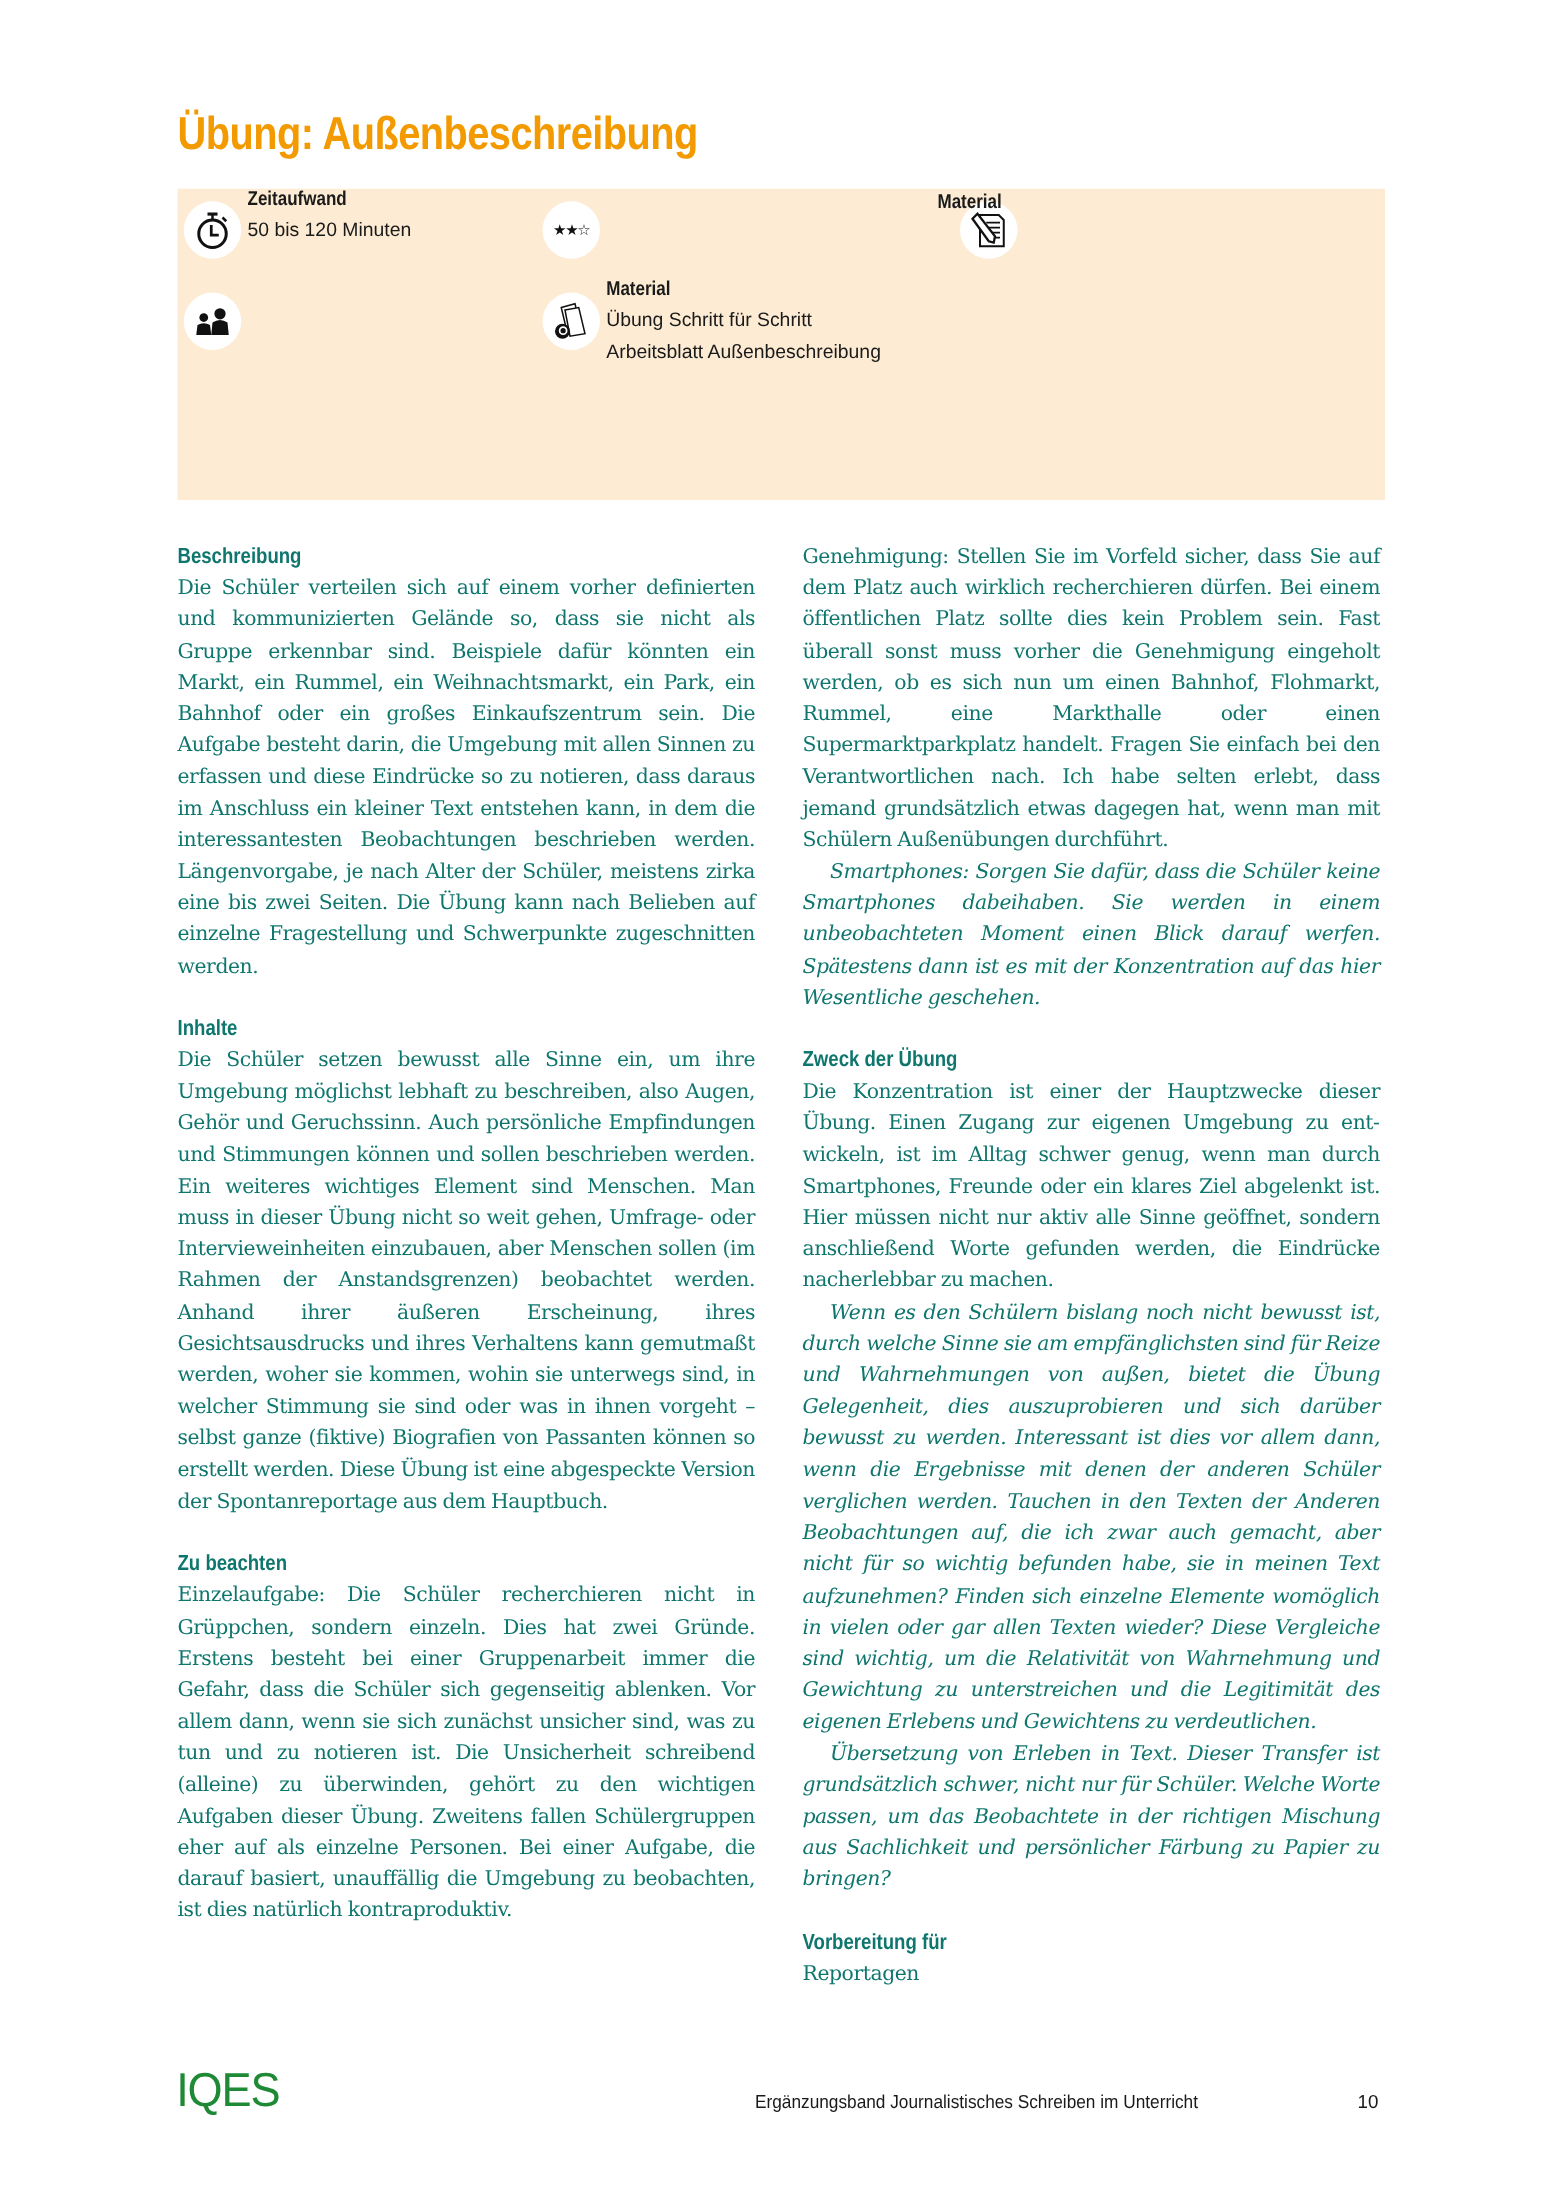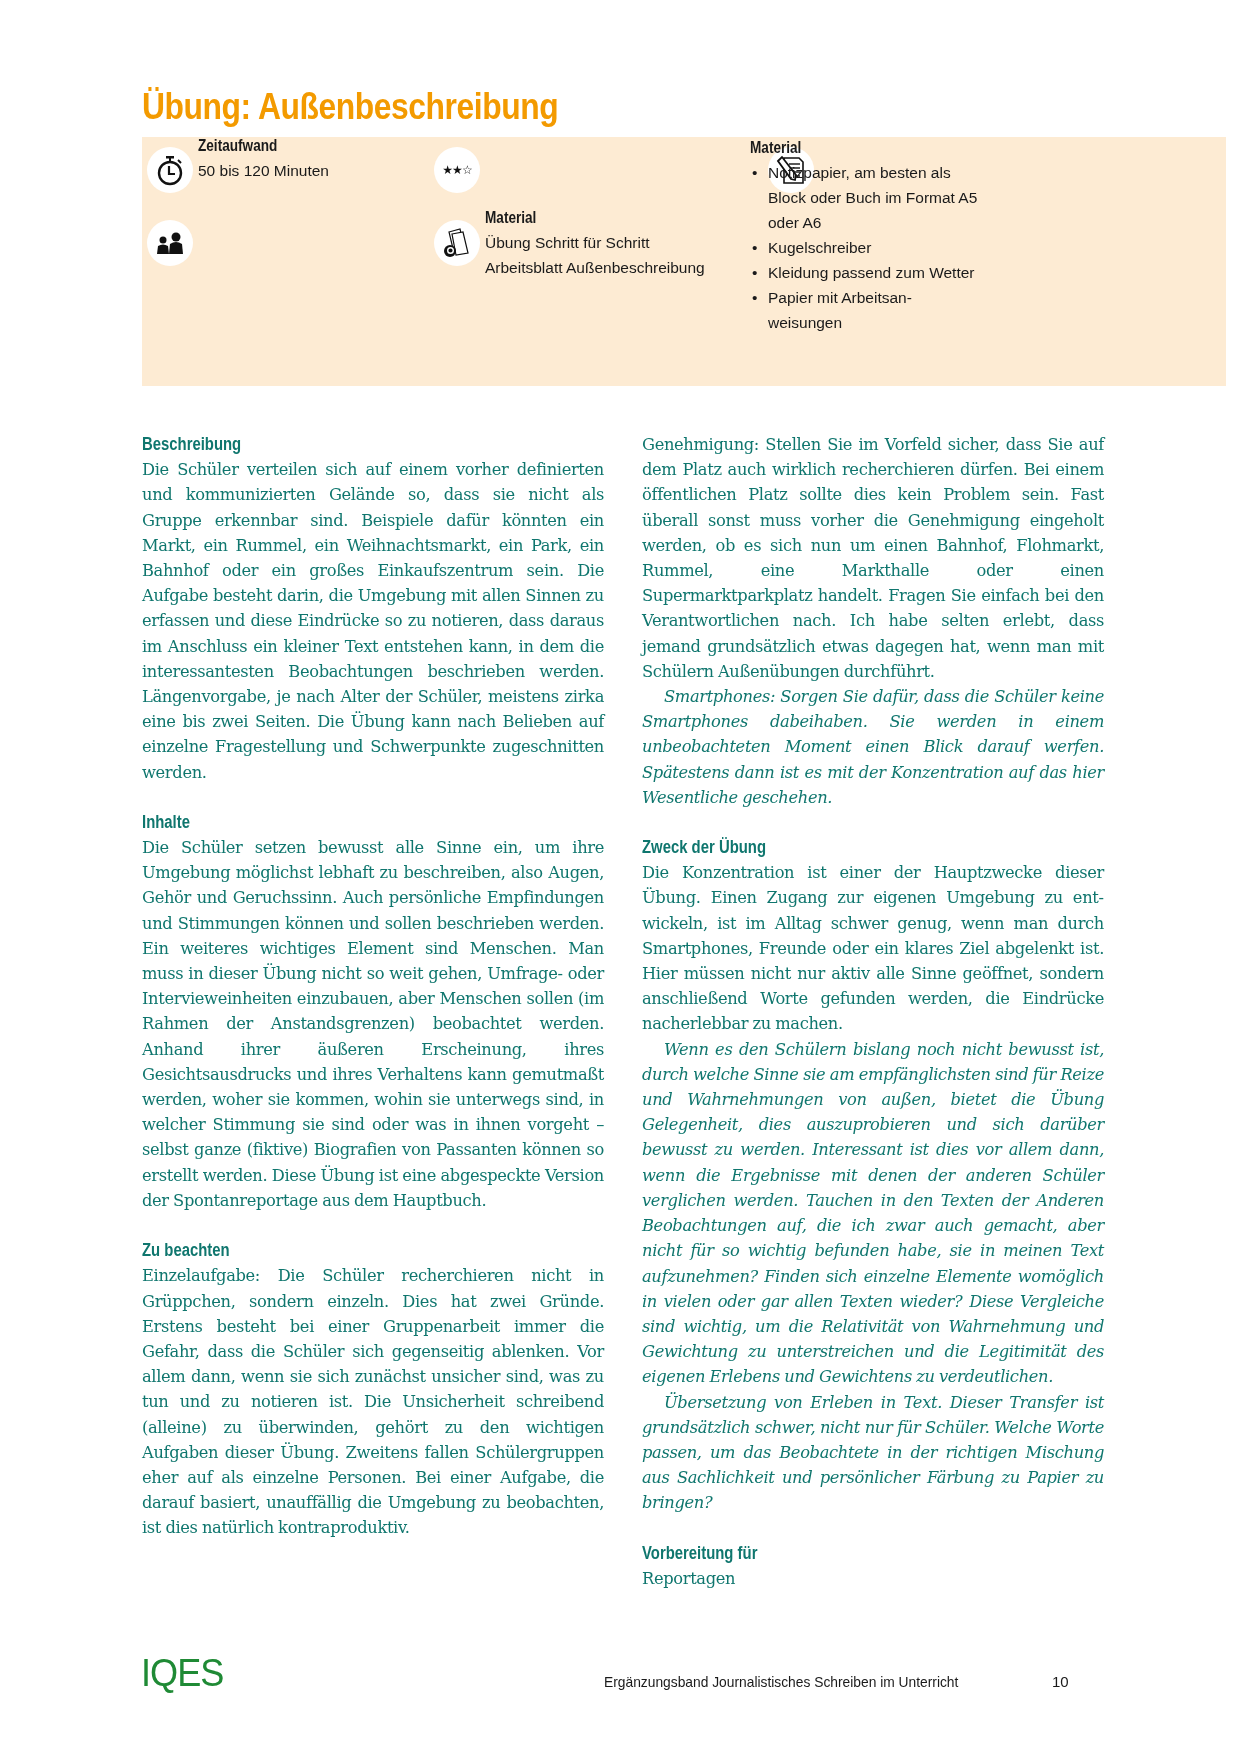--- a/index.html
+++ b/index.html
@@ -4,21 +4,21 @@
 <style>
   html, body { margin: 0; padding: 0; background: #ffffff; }
   body { width: 1240px; height: 1754px; position: relative; overflow: hidden; color: #1a1a1a; }
   .title {
     position: absolute; left: 142px; top: 86px;
     font-family: "Liberation Sans", sans-serif; font-weight: bold;
     font-size: 37px; color: #f39a00; letter-spacing: -0.5px;
     transform: scaleX(0.86); transform-origin: left top; white-space: nowrap;
   }
   .infobox {
-    position: absolute; left: 142px; top: 137px; width: 1084px; height: 249px;
+    position: absolute; left: 142px; top: 151px; width: 966px; height: 249px;
     background: #fdebd3;
   }
   .icon-circle {
     position: absolute; width: 46px; height: 46px; border-radius: 50%;
     background: #ffffff; display: flex; align-items: center; justify-content: center;
   }
   .info-text { position: absolute; font-family: "Liberation Sans", sans-serif; font-size: 15.5px; line-height: 25px; color: #1a1a1a; }
   .info-head {
     font-family: "Liberation Sans", sans-serif; font-weight: bold; font-size: 16px;
     display: inline-block; transform: scaleX(0.85); transform-origin: left; white-space: nowrap;
@@ -42,21 +42,21 @@
     position: absolute; left: 141px; top: 1652px;
     font-family: "Liberation Sans", sans-serif; font-size: 38px; color: #1f8a35; letter-spacing: -1px;
     transform: scaleX(0.95); transform-origin: left top;
   }
   .footer-text {
     position: absolute; left: 604px; top: 1673px;
     font-family: "Liberation Sans", sans-serif; font-size: 15px; color: #1a1a1a;
     transform: scaleX(0.92); transform-origin: left top; white-space: nowrap;
   }
   .footer-page {
-    position: absolute; left: 1052px; top: 1673px;
+    position: absolute; left: 1086px; top: 1673px;
     font-family: "Liberation Sans", sans-serif; font-size: 15px; color: #1a1a1a;
   }
 </style>
 </head>
 <body>
 
 <div class="title">Übung: Außenbeschreibung</div>
 
 <div class="infobox">
 
@@ -106,26 +106,20 @@
       <path d="M10 5 L25 5 L29 9 L29 30 L10 30 Z" fill="#fff" stroke="#111" stroke-width="1.6"></path>
       <line x1="15" y1="11" x2="26" y2="11" stroke="#111" stroke-width="1.4"></line>
       <line x1="15" y1="15" x2="26" y2="15" stroke="#111" stroke-width="1.4"></line>
       <line x1="17" y1="19" x2="26" y2="19" stroke="#111" stroke-width="1.4"></line>
       <line x1="19" y1="23" x2="26" y2="23" stroke="#111" stroke-width="1.4"></line>
       <path d="M4 8 L8 4 L22 22 L21 27 L17 26 Z" fill="#fff" stroke="#111" stroke-width="1.8"></path>
     </svg>
   </div>
   <div class="info-text" style="left:608px; top:-2px; width:230px; left:608px;">
     <div class="info-head" style="margin-left:0;">Material</div>
-    <ul class="bullets">
-      <li>Notizpapier, am besten als Block oder Buch im Format A5 oder A6</li>
-      <li>Kugelschreiber</li>
-      <li>Kleidung passend zum Wetter</li>
-      <li>Papier mit Arbeitsan­weisungen</li>
-    </ul>
   </div>
 </div>
 
 <div class="col left">
   <div class="sec-head">Beschreibung</div>
   <p class="para">Die Schüler verteilen sich auf einem vorher definier­ten und kommunizierten Gelände so, dass sie nicht als Gruppe erkennbar sind. Beispiele dafür könnten ein Markt, ein Rummel, ein Weihnachtsmarkt, ein Park, ein Bahnhof oder ein großes Einkaufszentrum sein. Die Aufgabe besteht darin, die Umgebung mit allen Sinnen zu erfassen und diese Eindrücke so zu notie­ren, dass daraus im Anschluss ein kleiner Text entste­hen kann, in dem die interessantesten Beobachtun­gen beschrieben werden. Längenvorgabe, je nach Alter der Schüler, meistens zirka eine bis zwei Seiten. Die Übung kann nach Belieben auf einzelne Frage­stellung und Schwerpunkte zugeschnitten werden.</p>
   <div class="gap"></div>
   <div class="sec-head">Inhalte</div>
   <p class="para">Die Schüler setzen bewusst alle Sinne ein, um ihre Umgebung möglichst lebhaft zu beschreiben, also Augen, Gehör und Geruchssinn. Auch persönliche Empfindungen und Stimmungen können und sollen beschrieben werden. Ein weiteres wichtiges Element sind Menschen. Man muss in dieser Übung nicht so weit gehen, Umfrage- oder Intervieweinheiten ein­zubauen, aber Menschen sollen (im Rahmen der An­standsgrenzen) beobachtet werden. Anhand ihrer äu­ßeren Erscheinung, ihres Gesichtsausdrucks und ihres Verhaltens kann gemutmaßt werden, woher sie kom­men, wohin sie unterwegs sind, in welcher Stimmung sie sind oder was in ihnen vorgeht – selbst ganze (fik­tive) Biografien von Passanten können so erstellt wer­den. Diese Übung ist eine abgespeckte Version der Spontanreportage aus dem Hauptbuch.</p>
   <div class="gap"></div>

